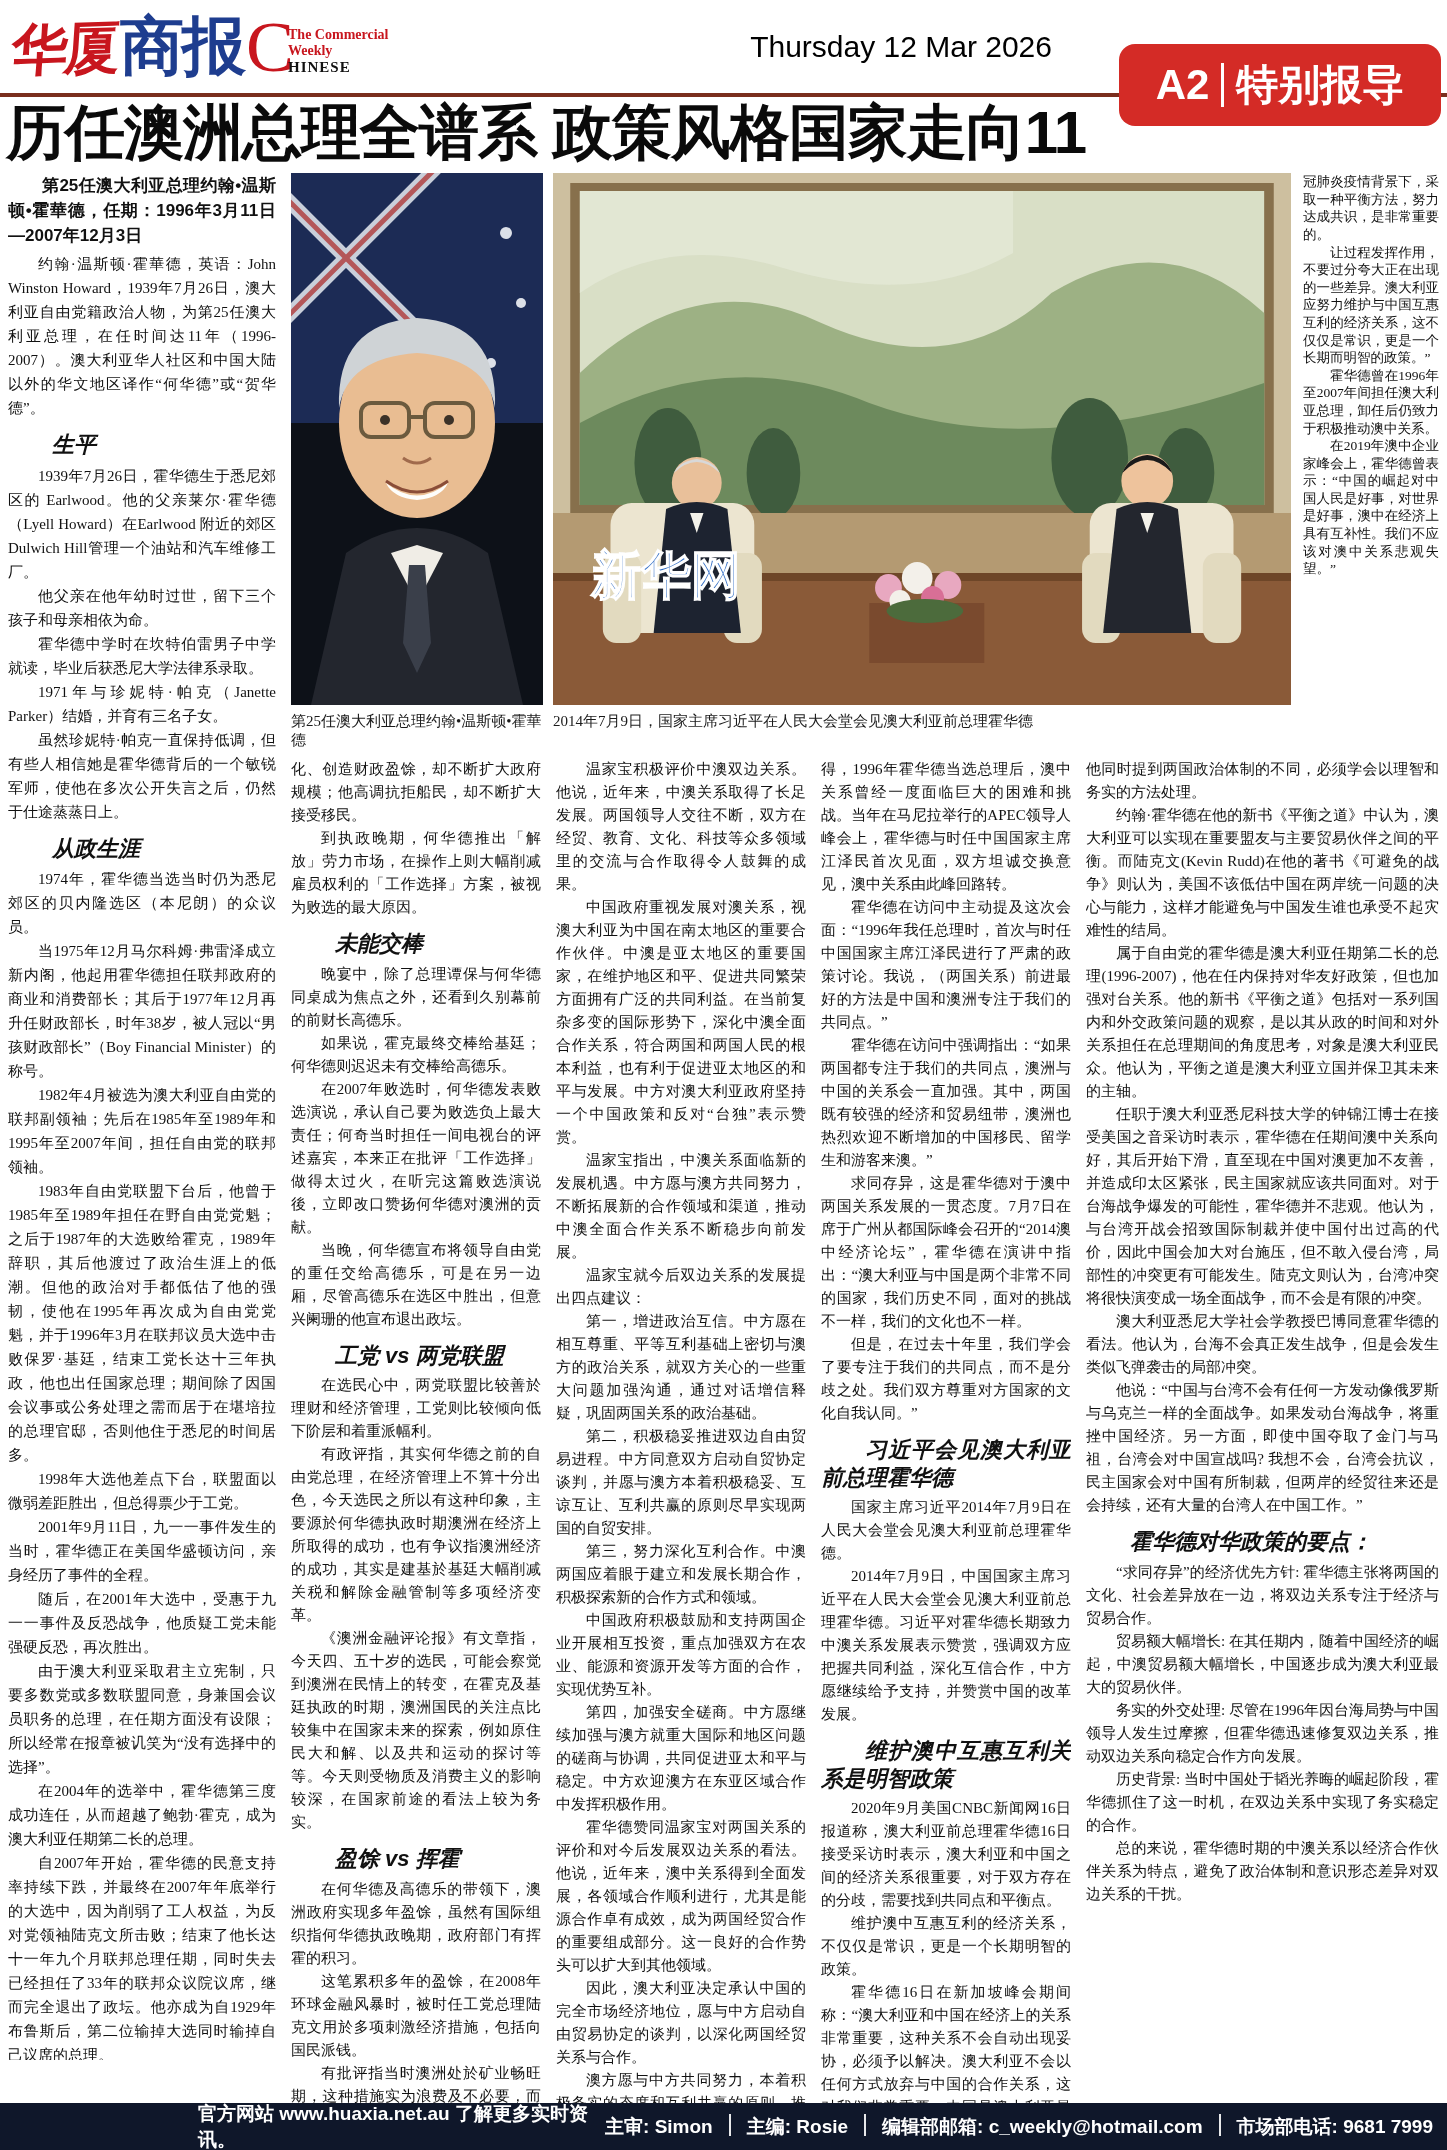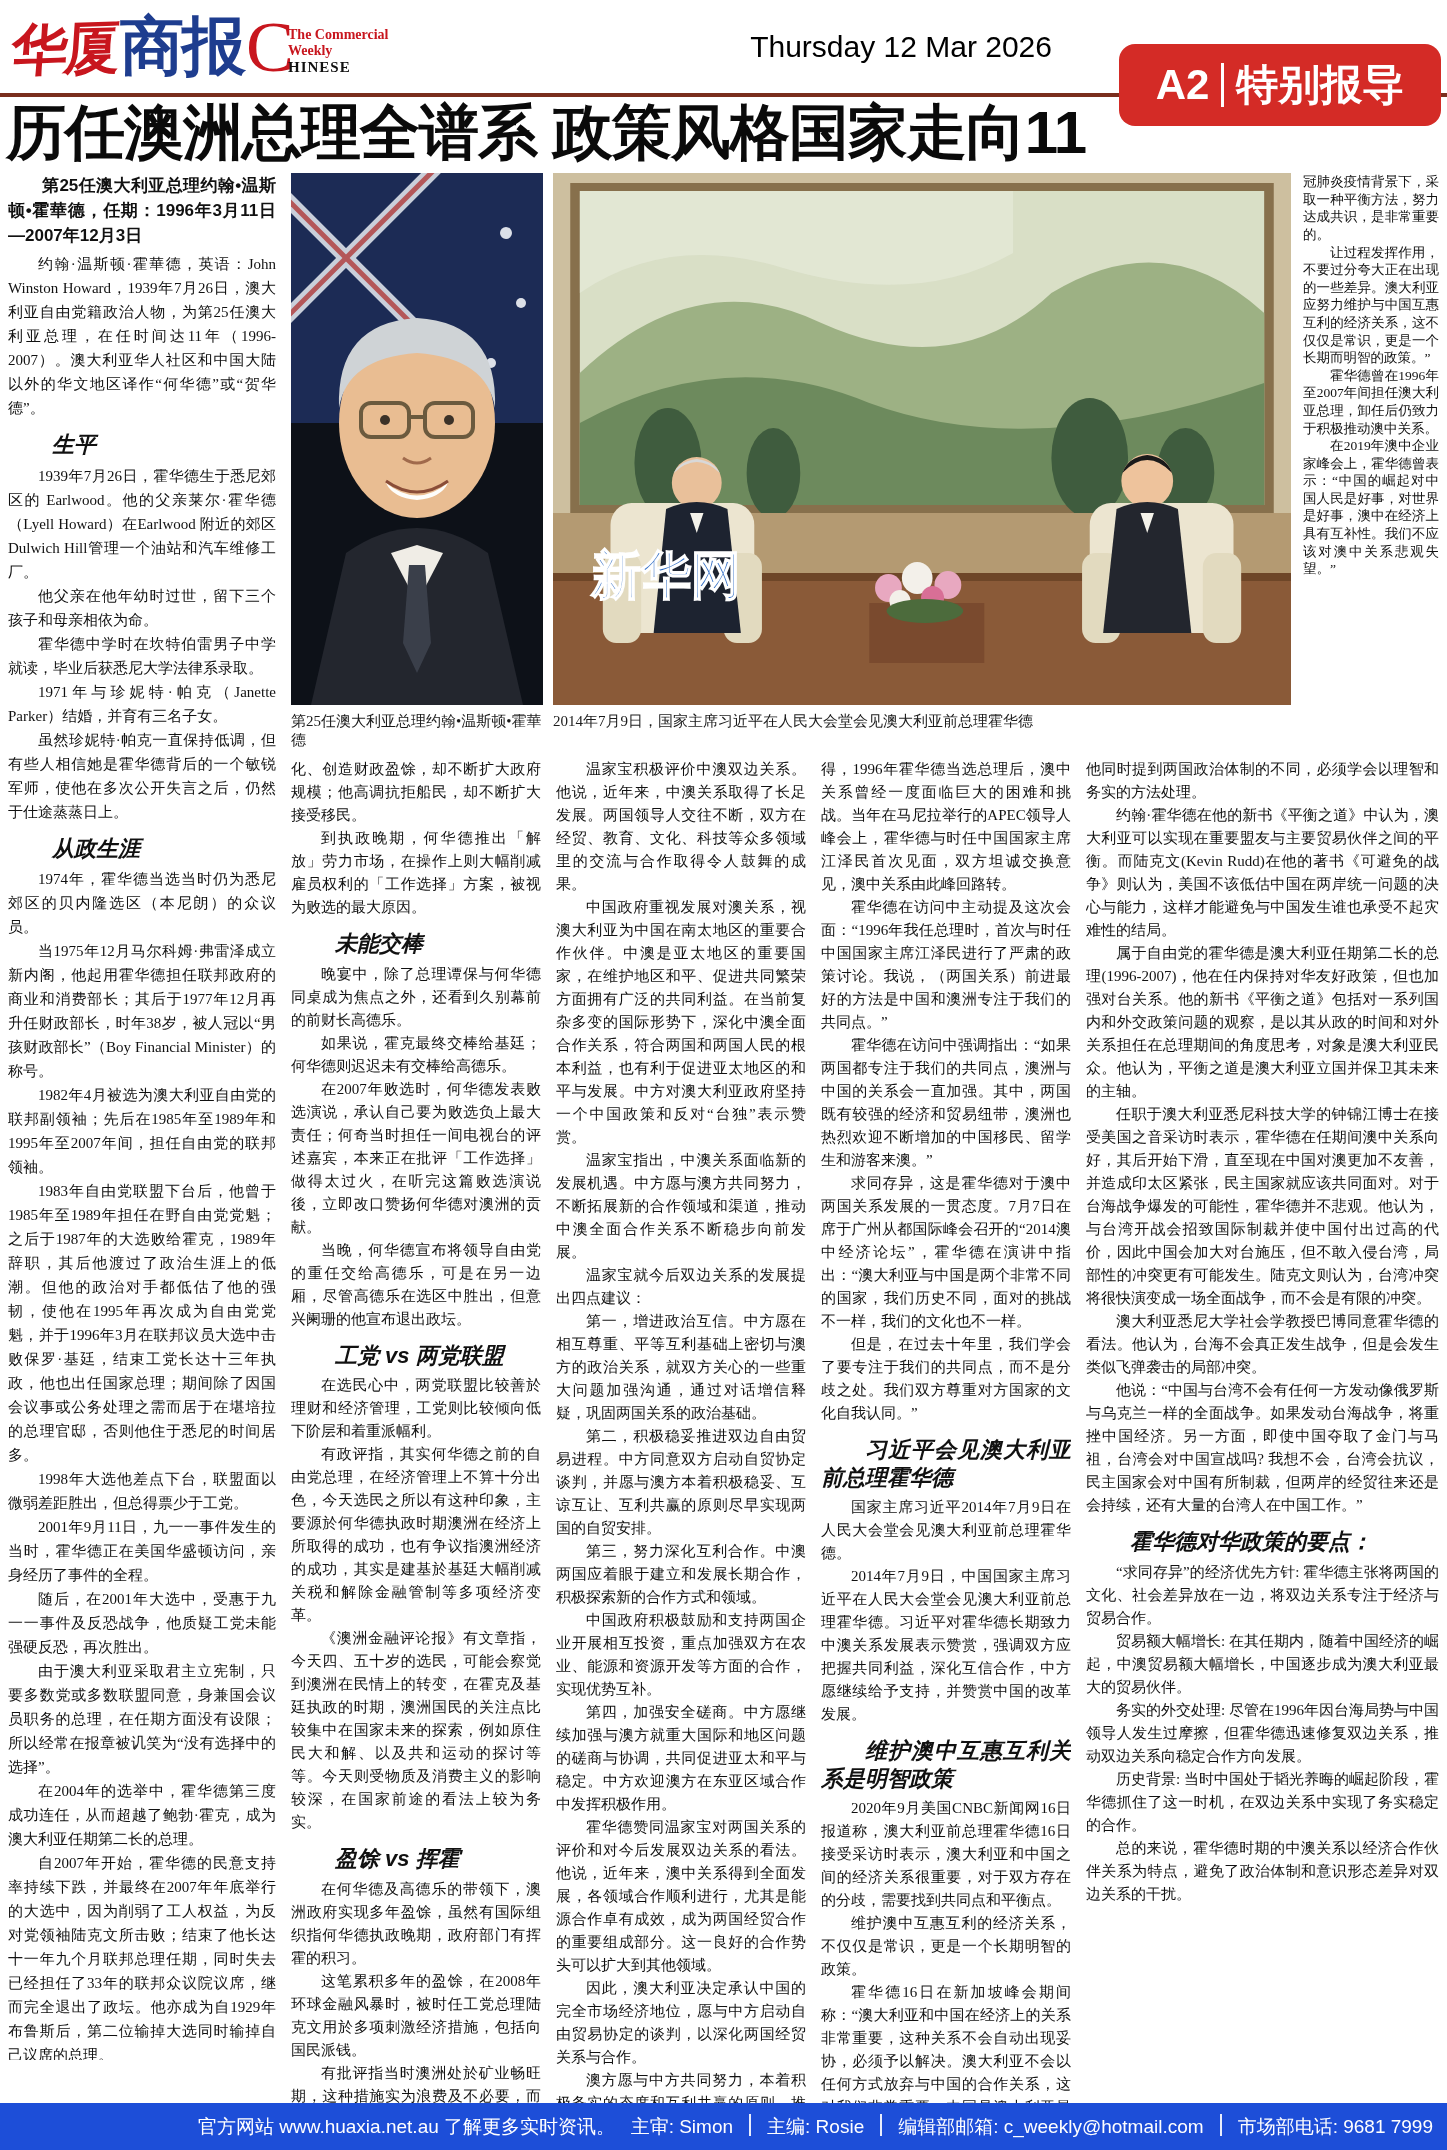--- a/index.html
+++ b/index.html
@@ -47,23 +47,23 @@
   .col5b { flex:1; }
 
   .para { text-indent:2em; }
   .para.ni { text-indent:0; }
   .sec-h { font-weight:bold; font-family:"Liberation Sans",sans-serif; font-size:22px;
            text-indent:2em; margin:11px 0 5px 0; line-height:1.25;font-style:italic; }
   .lead { font-weight:bold; font-family:"Liberation Sans",sans-serif; font-size:17px; line-height:25px;
           text-indent:2em; margin-bottom:4px; }
 
   
-  .footer { position:absolute; left:0; bottom:0; width:100%; height:47px; background:#1d4ed8; color:#fff;
+  .footer { position:absolute; left:0; bottom:0; width:100%; height:47px; background:#0f172a; color:#fff;
             display:flex; align-items:center; font-family:"Liberation Sans",sans-serif;
-            font-size:19px; font-weight:normal; }
+            font-size:19px; font-weight:bold; }
   .f-left { margin-left:198px; }
   .f-right { margin-left:auto; margin-right:14px; display:flex; align-items:flex-start; }
   .f-right .item { white-space:nowrap; }
   .f-right .sep { width:2px; height:22px; background:#fff; margin:0 16px; opacity:.9; }
 </style>
 </head>
 <body>
 
 <div class="page">
 

